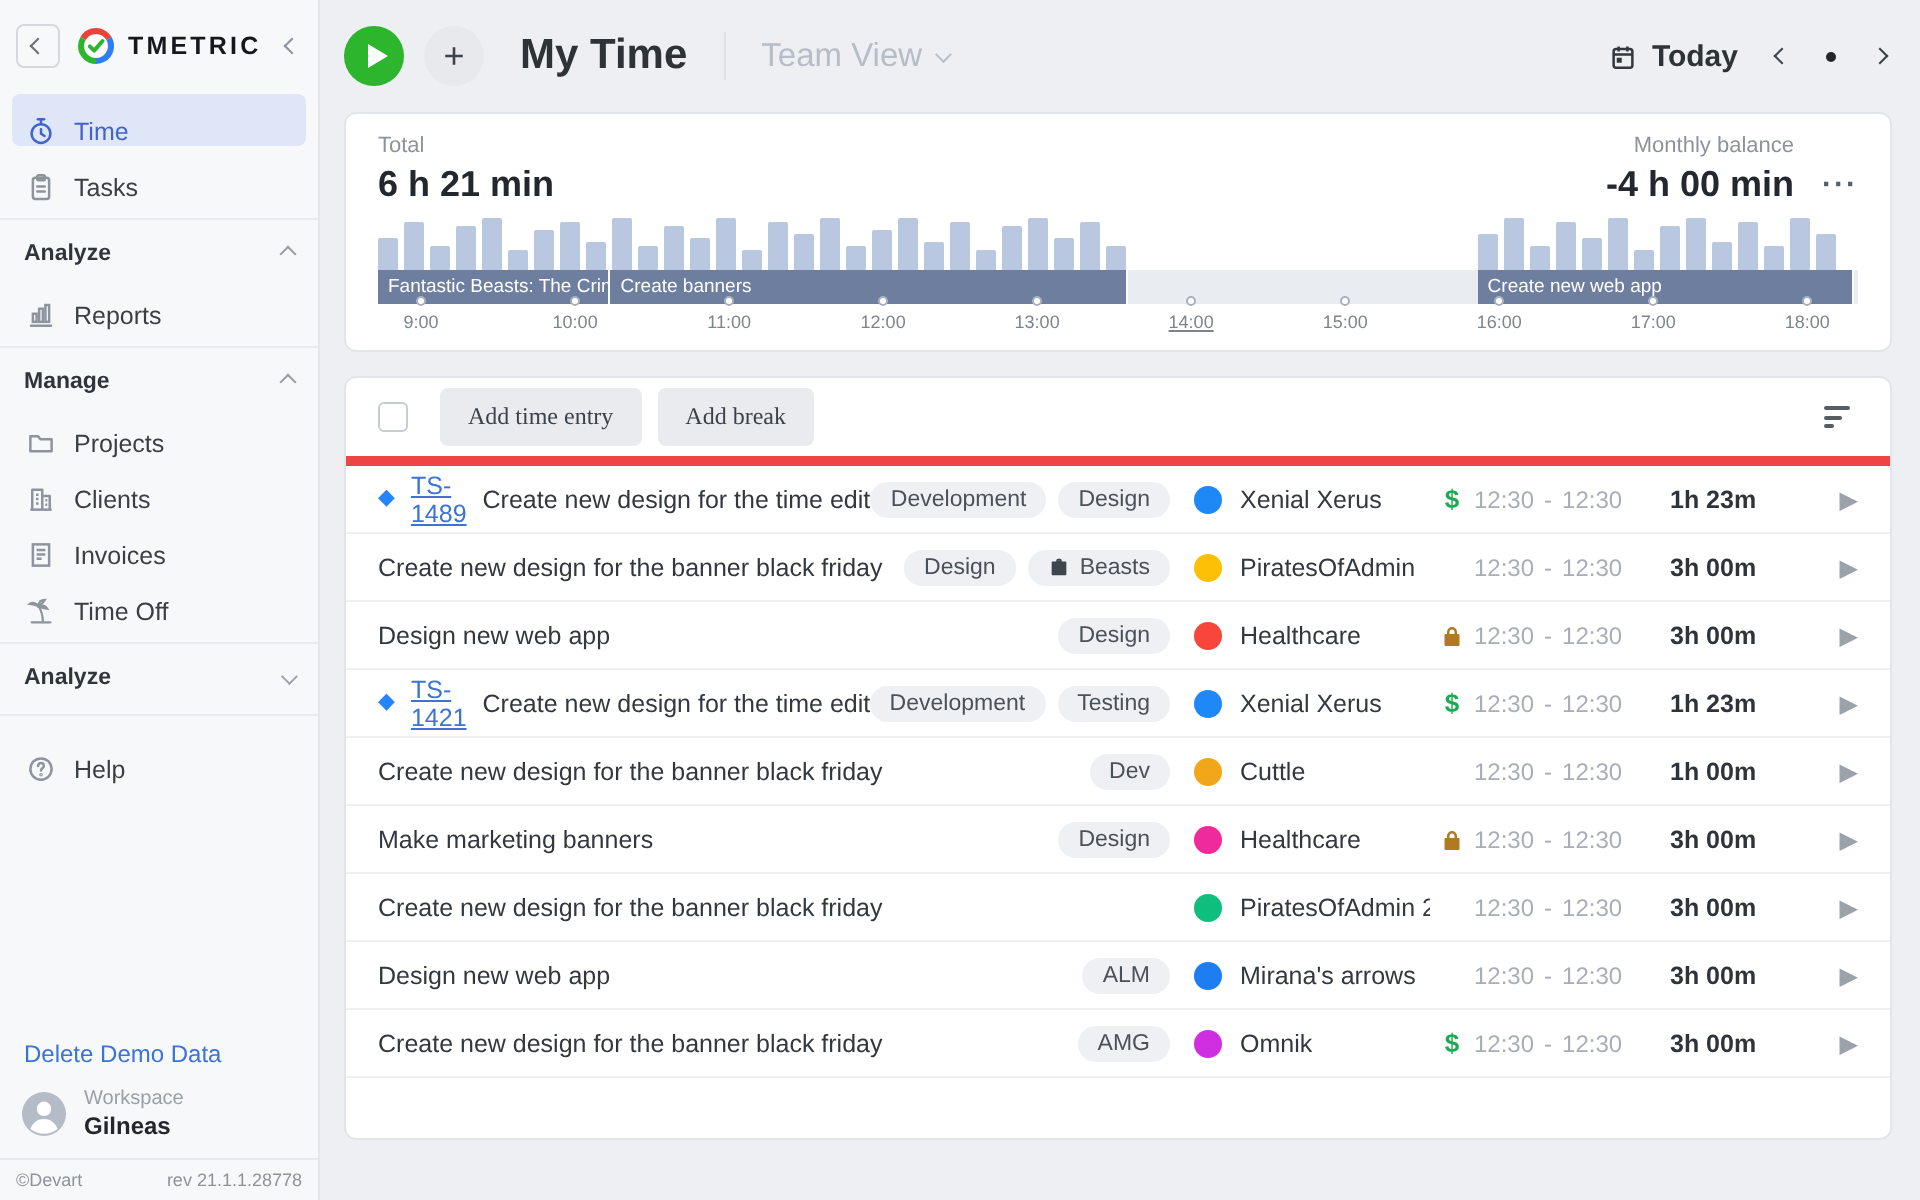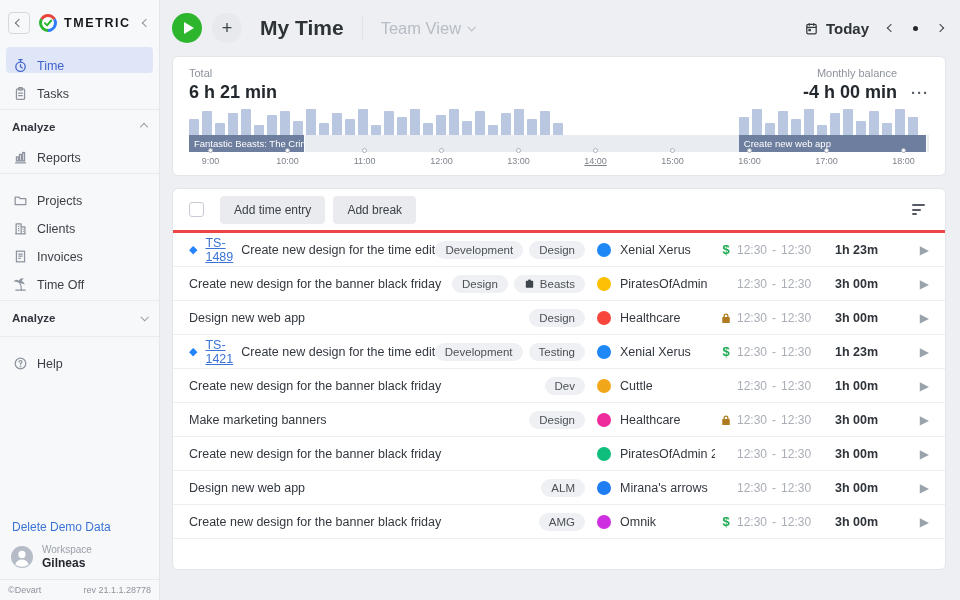--- a/index.html
+++ b/index.html
@@ -66,21 +66,21 @@
   .timeline{position:relative;height:62px;margin-top:4px;}
   .tl-track{position:absolute;left:0;right:0;top:28px;height:17px;background:#e9edf2;}
   .tl-seg{position:absolute;top:28px;height:17px;background:#6e7e9e;overflow:hidden;border-right:1px solid #fbfcfe;cursor:pointer;}
   .tl-seg-label{color:#fff;font-size:9.5px;line-height:17px;padding-left:5px;white-space:nowrap;display:block;}
   .tl-bar{position:absolute;bottom:34px;width:10px;background:#b9c8e0;border-radius:1px 1px 0 0;}
   .tl-tick{position:absolute;top:41px;width:5px;height:5px;margin-left:-3px;background:#fff;border:1px solid #a9b1bd;border-radius:50%;}
   .tl-ticklabel{position:absolute;top:49px;transform:translateX(-50%);font-size:9px;color:#7e848d;text-align:right;}
 
   
   .tablecard{display:flex;flex-direction:column;margin-bottom:10px;}
-  .toolbar{height:44px;display:flex;align-items:center;gap:8px;padding:0 16px;border-bottom:3px solid #ef4444;}
+  .toolbar{height:44px;display:flex;align-items:center;gap:8px;padding:0 16px;border-bottom:5px solid #ef4444;font-family:Liberation Serif, serif;}
   .cb{width:15px;height:15px;border:1px solid #c7ccd4;border-radius:3px;background:#fff;margin-right:8px;cursor:pointer;}
   .btn{background:#e9ebef;border:none;border-radius:4px;padding:7px 14px;font-size:12px;color:#3c4249;cursor:pointer;font-family:inherit;}
   .sort-btn{margin-left:auto;background:none;border:none;display:flex;flex-direction:column;gap:2.5px;align-items:flex-start;cursor:pointer;padding:4px;}
   .sort-btn i{display:block;height:2px;background:#565c66;border-radius:1px;}
   .sort-btn i:nth-child(1){width:13px;}
   .sort-btn i:nth-child(2){width:9px;}
   .sort-btn i:nth-child(3){width:5px;}
 
   .row{height:34px;display:flex;align-items:center;padding:0 16px;border-bottom:1px solid #edeff2;}
   .row-left{display:flex;align-items:center;gap:8px;min-width:0;}
@@ -163,20 +163,24 @@
             <rect x="5.5" y="11" width="3" height="6.5"></rect>
             <rect x="10.5" y="7" width="3" height="10.5"></rect>
             <rect x="15.5" y="4" width="3" height="13.5"></rect>
           </svg>
       </span>
       <span>Reports</span>
     </div>
 
     <div class="sb-divider"></div>
 
+    <div class="sb-section-h">
+      <span>Manage</span>
+      <span class="chev up"></span>
+    </div>
     <div class="sb-item">
       <span class="sb-ic">
         <svg width="15" height="15" viewBox="0 0 24 24" fill="none" stroke="currentColor" stroke-width="2" stroke-linejoin="round">
             <path d="M3.5 6.5h6l2 2.5h9v9.5h-17z"></path>
           </svg>
       </span>
       <span>Projects</span>
     </div>
     <div class="sb-item">
       <span class="sb-ic">
@@ -295,20 +299,23 @@
             <div class="sum-label">Monthly balance</div>
             <div class="sum-value">-4 h 00 min</div>
           </div>
           <button class="dots-btn">···</button>
         </div>
       </div>
       <div class="timeline">
         <div class="tl-track"></div>
       <div class="tl-seg" style="left: 0px; width: 116.275px; background: rgb(110, 126, 158);">
             <span class="tl-seg-label">Fantastic Beasts: The Crimes...</span>
+          </div>
+          <div class="tl-seg" style="left: 116.275px; width: 258.73px; background: rgb(110, 126, 158);">
+            <span class="tl-seg-label">Create banners</span>
           </div>
           <div class="tl-seg" style="left: 549.802px; width: 188.658px; background: rgb(110, 126, 158);">
             <span class="tl-seg-label">Create new web app</span>
           </div>
           <div class="tl-bar" style="left: 0px; height: 16px; background: rgb(185, 200, 224);"></div>
           <div class="tl-bar" style="left: 13px; height: 24px; background: rgb(185, 200, 224);"></div>
           <div class="tl-bar" style="left: 26px; height: 12px; background: rgb(185, 200, 224);"></div>
           <div class="tl-bar" style="left: 39px; height: 22px; background: rgb(185, 200, 224);"></div>
           <div class="tl-bar" style="left: 52px; height: 26px; background: rgb(185, 200, 224);"></div>
           <div class="tl-bar" style="left: 65px; height: 10px; background: rgb(185, 200, 224);"></div>

